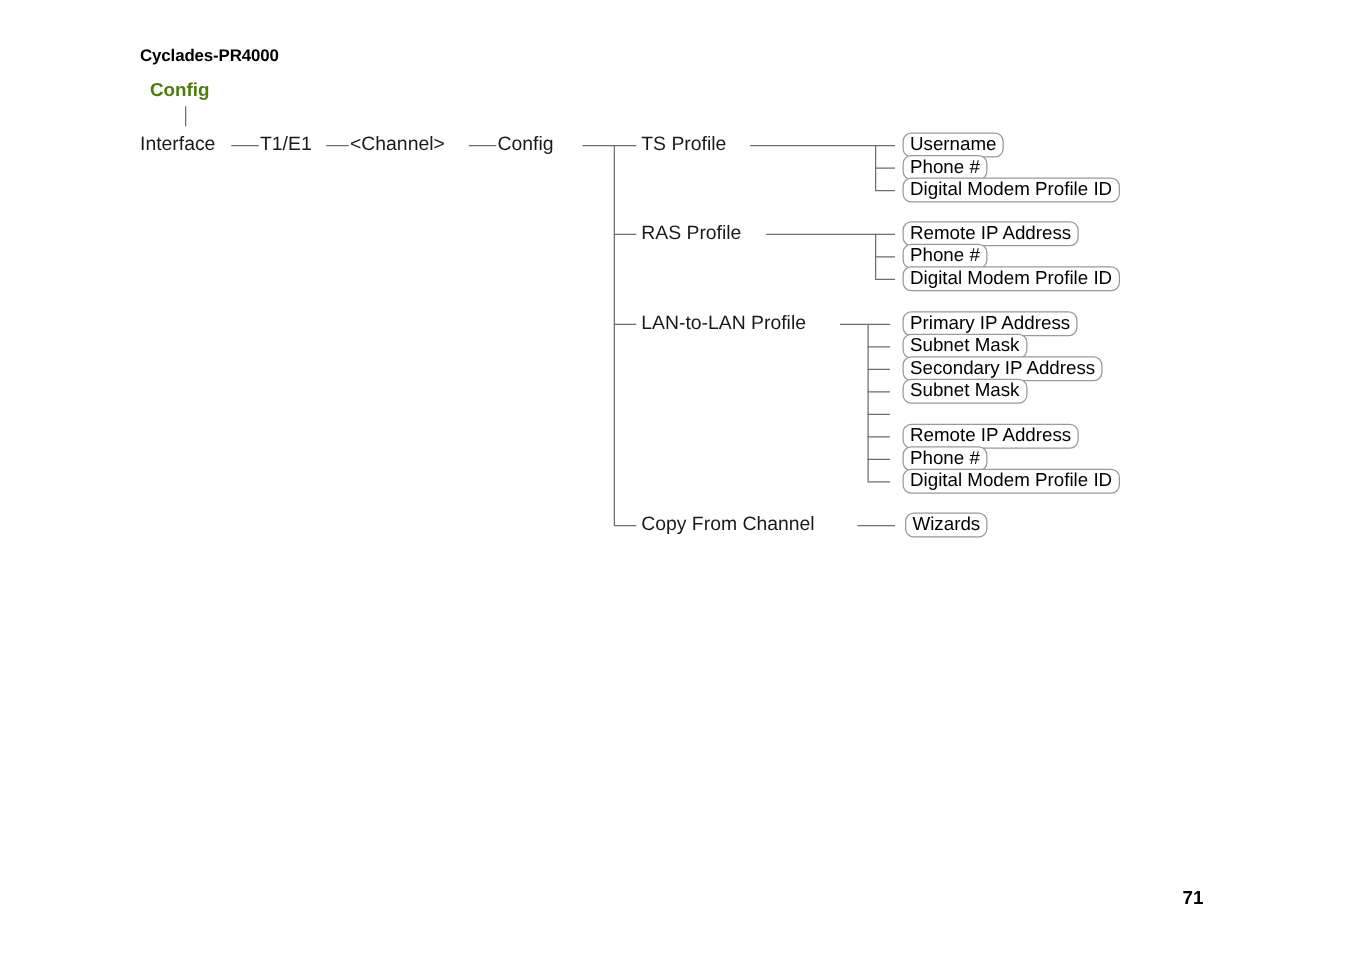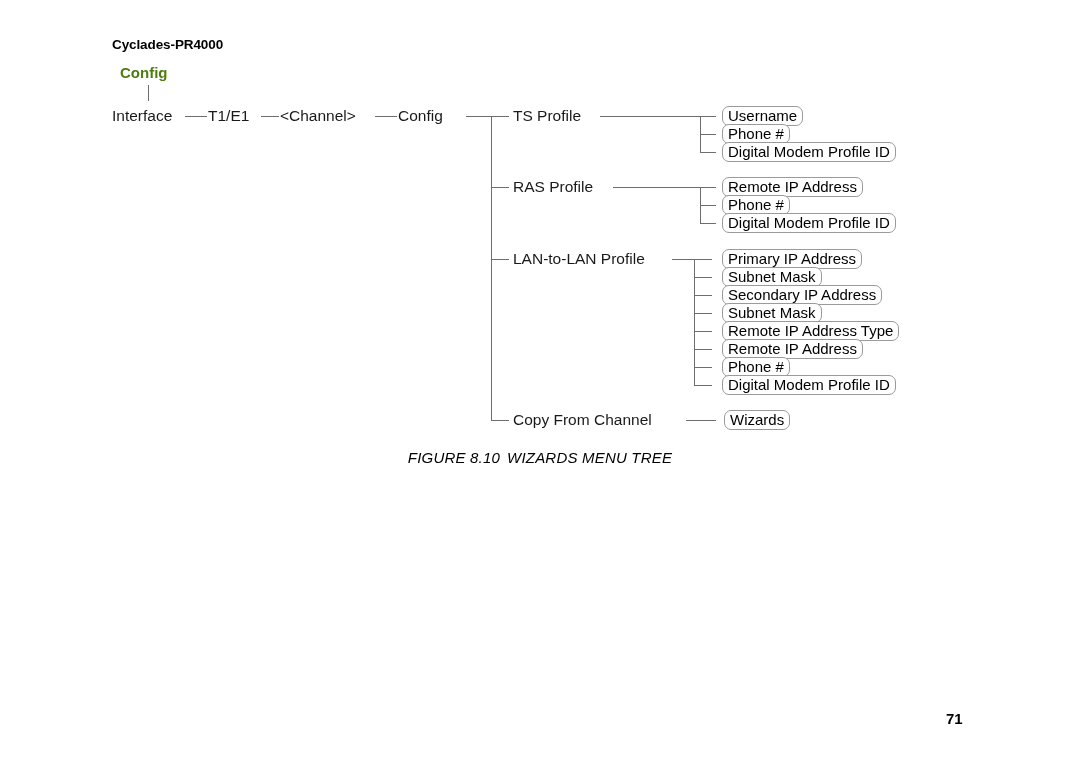--- a/index.html
+++ b/index.html
@@ -165,35 +165,31 @@
   <div class="hline" style="left:694px; top:277px; width:18px;"></div>
   <div class="leaf" style="left:722px; top:267px;">Subnet Mask</div>
 
   <div class="hline" style="left:694px; top:295px; width:18px;"></div>
   <div class="leaf" style="left:722px; top:285px;">Secondary IP Address</div>
 
   <div class="hline" style="left:694px; top:313px; width:18px;"></div>
   <div class="leaf" style="left:722px; top:303px;">Subnet Mask</div>
 
   <div class="hline" style="left:694px; top:331px; width:18px;"></div>
-  <div class="leaf" style="left:722px; top:321px;">Remote IP Address Type</div>
 
   <div class="hline" style="left:694px; top:349px; width:18px;"></div>
   <div class="leaf" style="left:722px; top:339px;">Remote IP Address</div>
 
   <div class="hline" style="left:694px; top:367px; width:18px;"></div>
   <div class="leaf" style="left:722px; top:357px;">Phone #</div>
 
   <div class="hline" style="left:694px; top:385px; width:18px;"></div>
   <div class="leaf" style="left:722px; top:375px;">Digital Modem Profile ID</div>
 
   <div class="hline" style="left:491px; top:420px; width:18px;"></div>
   <div class="node" style="left:513px; top:411px;">Copy From Channel</div>
   <div class="hline" style="left:686px; top:420px; width:30px;"></div>
   <div class="leaf" style="left:724px; top:410px;">Wizards</div>
 
-  <div class="figure-caption">
-    <span class="cap-num">FIGURE 8.10</span><span>WIZARDS MENU TREE</span>
-  </div>
 
   <div class="footer-right">71</div>
 
 </div>
 
 </body></html>

